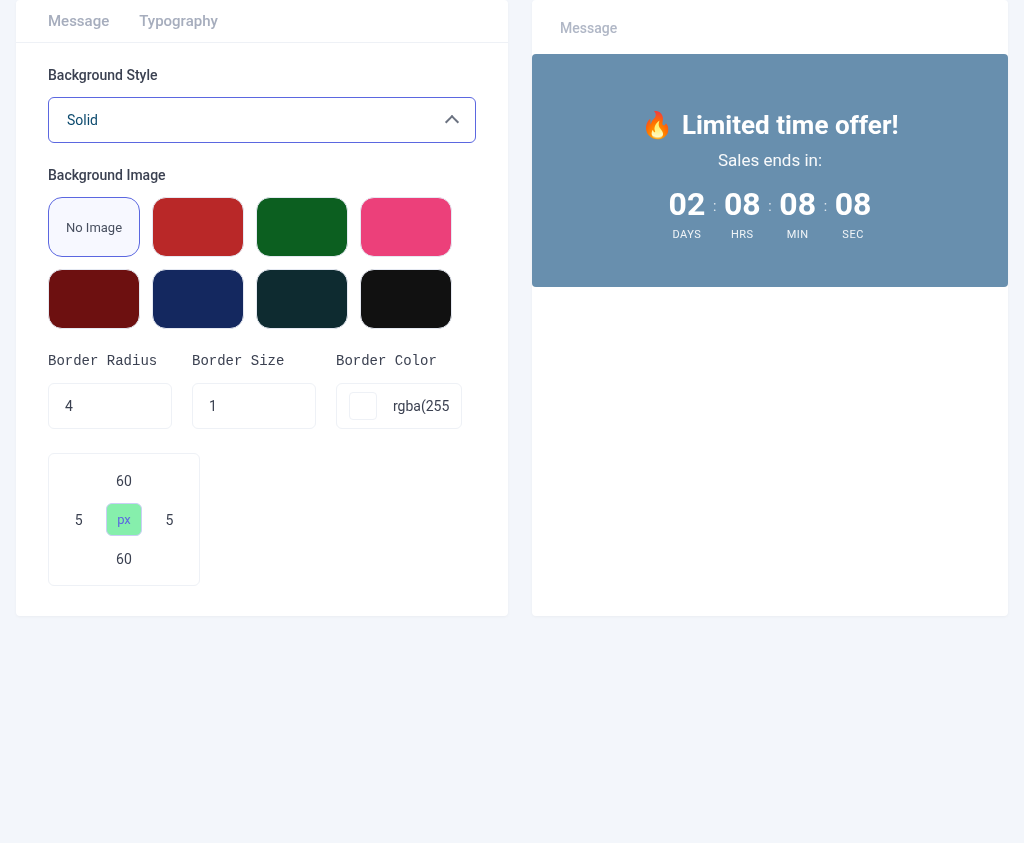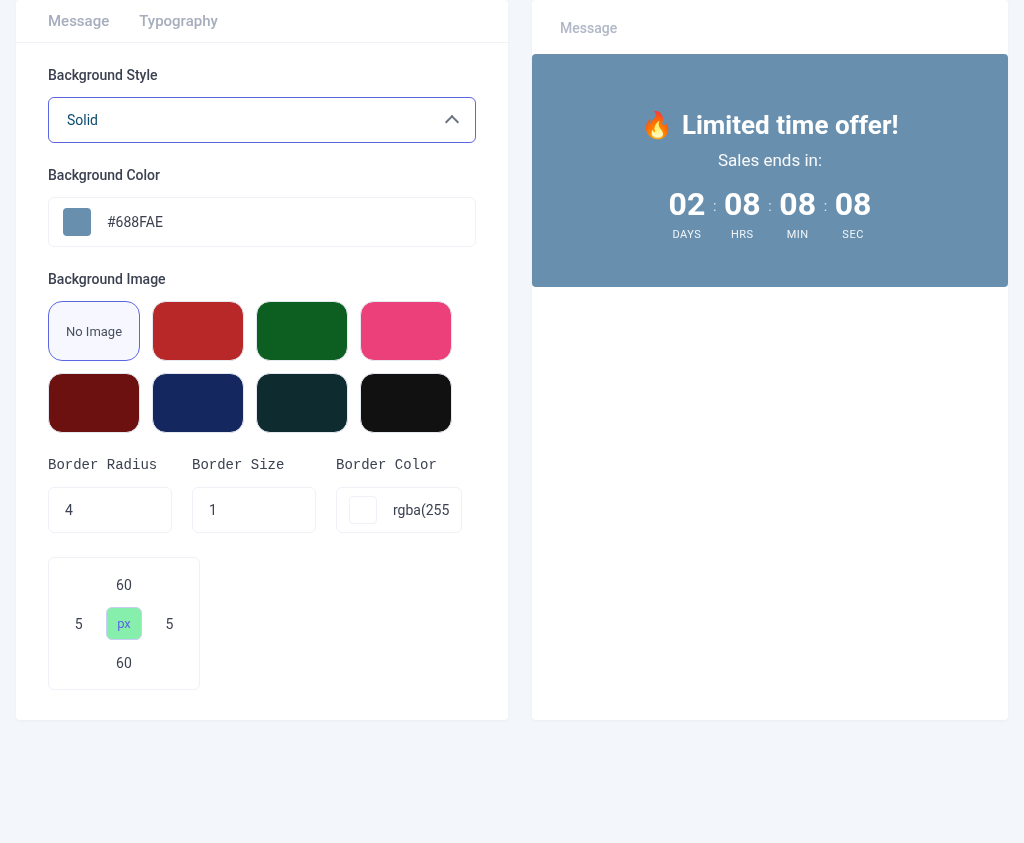--- a/index.html
+++ b/index.html
@@ -234,27 +234,20 @@
     </div>
 
     <div class="section">
       <div class="section-label">Background Style</div>
       <div class="select-box">
         <span>Solid</span>
         <span class="chevron-up"></span>
       </div>
     </div>
 
-    <div class="section">
-      <div class="section-label">Background Color</div>
-      <div class="input-box">
-        <span class="swatch bg-color-swatch"></span>
-        <span>#688FAE</span>
-      </div>
-    </div>
 
     <div class="section">
       <div class="section-label">Background Image</div>
       <div class="img-grid">
         <div class="img-opt selected">No Image</div>
         <div class="img-opt red"></div>
         <div class="img-opt green"></div>
         <div class="img-opt pink"></div>
         <div class="img-opt dred"></div>
         <div class="img-opt navy"></div>

